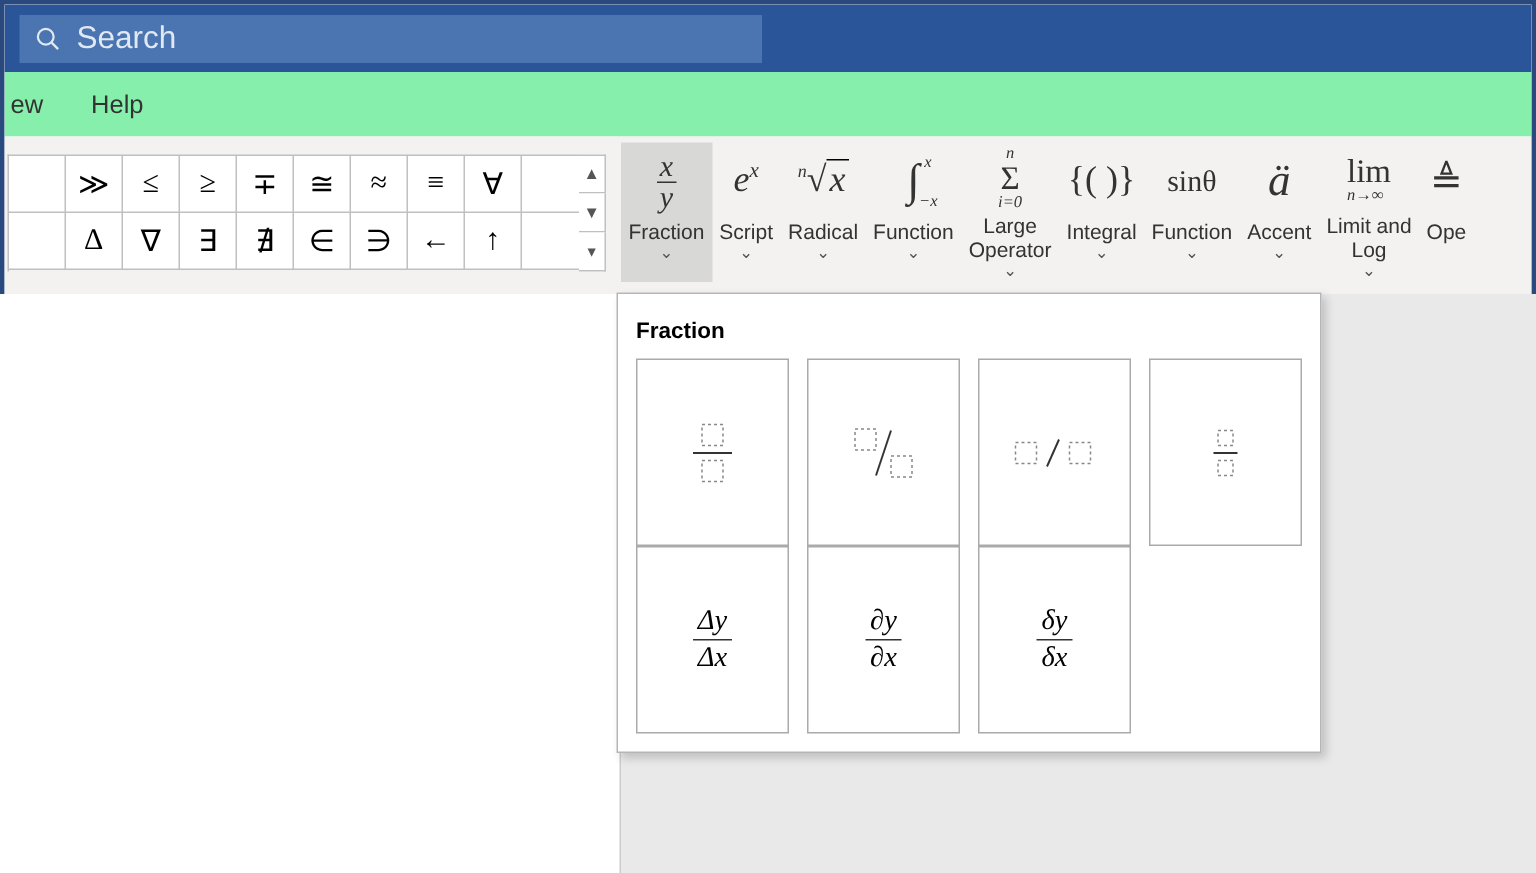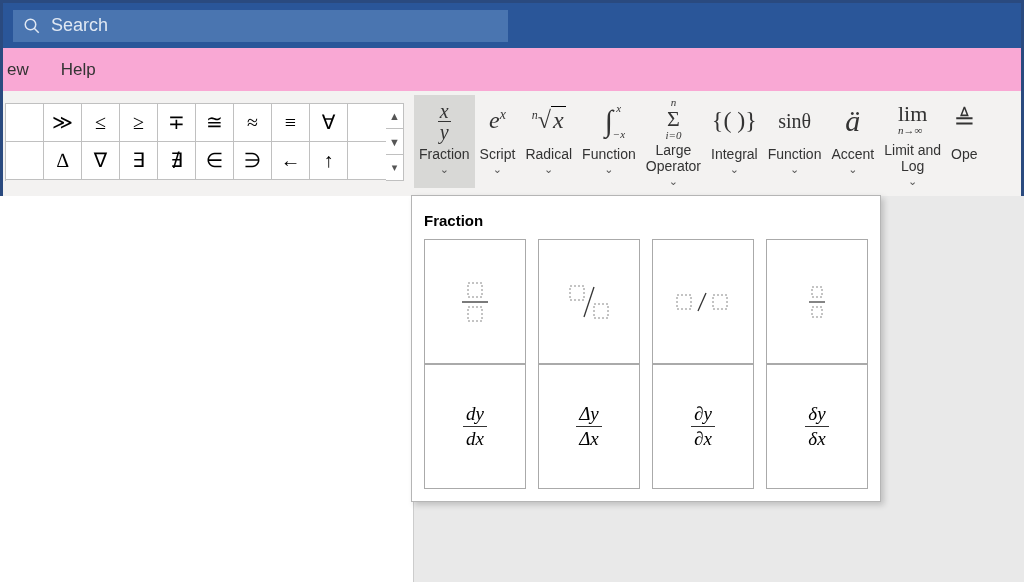--- a/index.html
+++ b/index.html
@@ -28,28 +28,28 @@
     width: 495px;
     height: 32px;
     padding: 0 10px;
   }
   .search-box svg { margin-right: 10px; flex-shrink: 0; }
   .search-box input {
     background: transparent;
     border: none;
     outline: none;
     color: #0f172a;
-    font-size: 18px;
+    font-size: 21px;
     width: 100%;
   }
   .search-box input::placeholder { color: #e0e8f3; }
 
   
   .tabs {
-    background: #f9a8d4;
+    background: #86efac;
     height: 43px;
     display: flex;
     align-items: center;
     gap: 28px;
     padding-left: 0;
     font-size: 17px;
   }
   .tab { cursor: pointer; color: #333; padding: 6px 2px; }
   .tab:first-child { padding-left: 4px; }
   .tab.active { color: #2a5699; font-weight: 600; border-bottom: 3px solid #2a5699; }
@@ -353,26 +353,20 @@
           <rect x="5" y="2" width="10" height="10" fill="none" stroke="#888" stroke-dasharray="2,2"></rect>
           <line x1="2" y1="17" x2="18" y2="17" stroke="#333" stroke-width="1.2"></line>
           <rect x="5" y="22" width="10" height="10" fill="none" stroke="#888" stroke-dasharray="2,2"></rect>
         </svg>
     </div>
   </div>
 
   <div class="tile-row">
     <div class="tile">
       <div class="cf">
-          <span class="num">dy</span>
-          <span class="den">dx</span>
-        </div>
-    </div>
-    <div class="tile">
-      <div class="cf">
           <span class="num">Δy</span>
           <span class="den">Δx</span>
         </div>
     </div>
     <div class="tile">
       <div class="cf">
           <span class="num">∂y</span>
           <span class="den">∂x</span>
         </div>
     </div>

